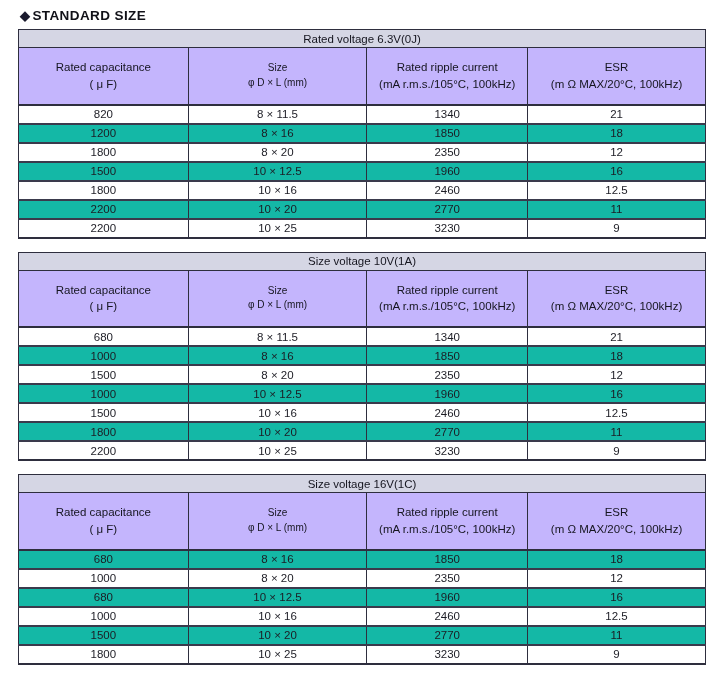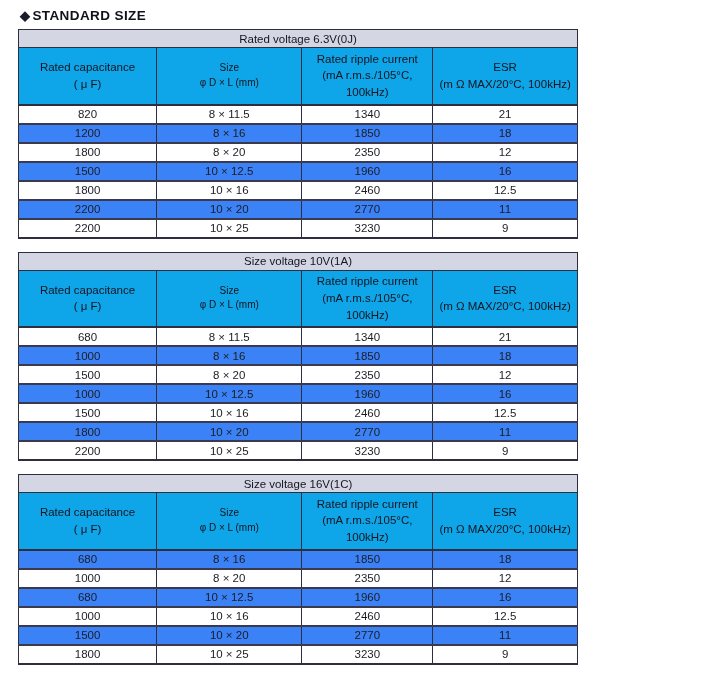--- a/index.html
+++ b/index.html
@@ -23,21 +23,21 @@
     color: #111118;
     margin: 1px 0 6px 2px;
   }
   .diamond {
     font-size: 13px;
     line-height: 1;
     color: #1a1a2e;
   }
 
   table.spec-table {
-    width: 560px;
+    width: 688px;
     border-collapse: collapse;
     table-layout: fixed;
     margin-bottom: 13px;
     border: 1px solid #2e2e3e;
     border-bottom-width: 2px;
   }
   table.spec-table:last-child { margin-bottom: 0; }
 
   col.c1 { width: 24.7%; }
   col.c2 { width: 26.0%; }
@@ -48,21 +48,21 @@
     background: #d5d6e4;
     text-align: center;
     font-size: 11.5px;
     height: 18px;
     padding: 1px 0;
     border-bottom: 1px solid #2e2e3e;
     color: #15151f;
   }
 
   th {
-    background: #0ea5e9;
+    background: #c4b5fd;
     font-weight: normal;
     text-align: center;
     vertical-align: middle;
     height: 57px;
     font-size: 11.5px;
     line-height: 1.45;
     border-left: 1px solid #2e2e3e;
     border-bottom: 2px solid #2e2e3e;
     color: #15151f;
     padding: 2px 2px;
@@ -76,21 +76,21 @@
     font-size: 11.5px;
     height: 19px;
     padding: 0 2px;
     border-left: 1px solid #2e2e3e;
     border-bottom: 2px solid #3a3a4c;
     color: #1c1c24;
     background: #ffffff;
   }
   td.cell:first-child { border-left: none; }
   tbody tr:last-child td.cell { border-bottom: none; }
-  tbody tr.stripe td.cell { background: #3b82f6; }
+  tbody tr.stripe td.cell { background: #14b8a6; }
 </style>
 </head>
 <body>
 
 <div class="page">
 
   <div class="heading">
     <span class="diamond">◆</span>
     <span>STANDARD SIZE</span>
   </div>

